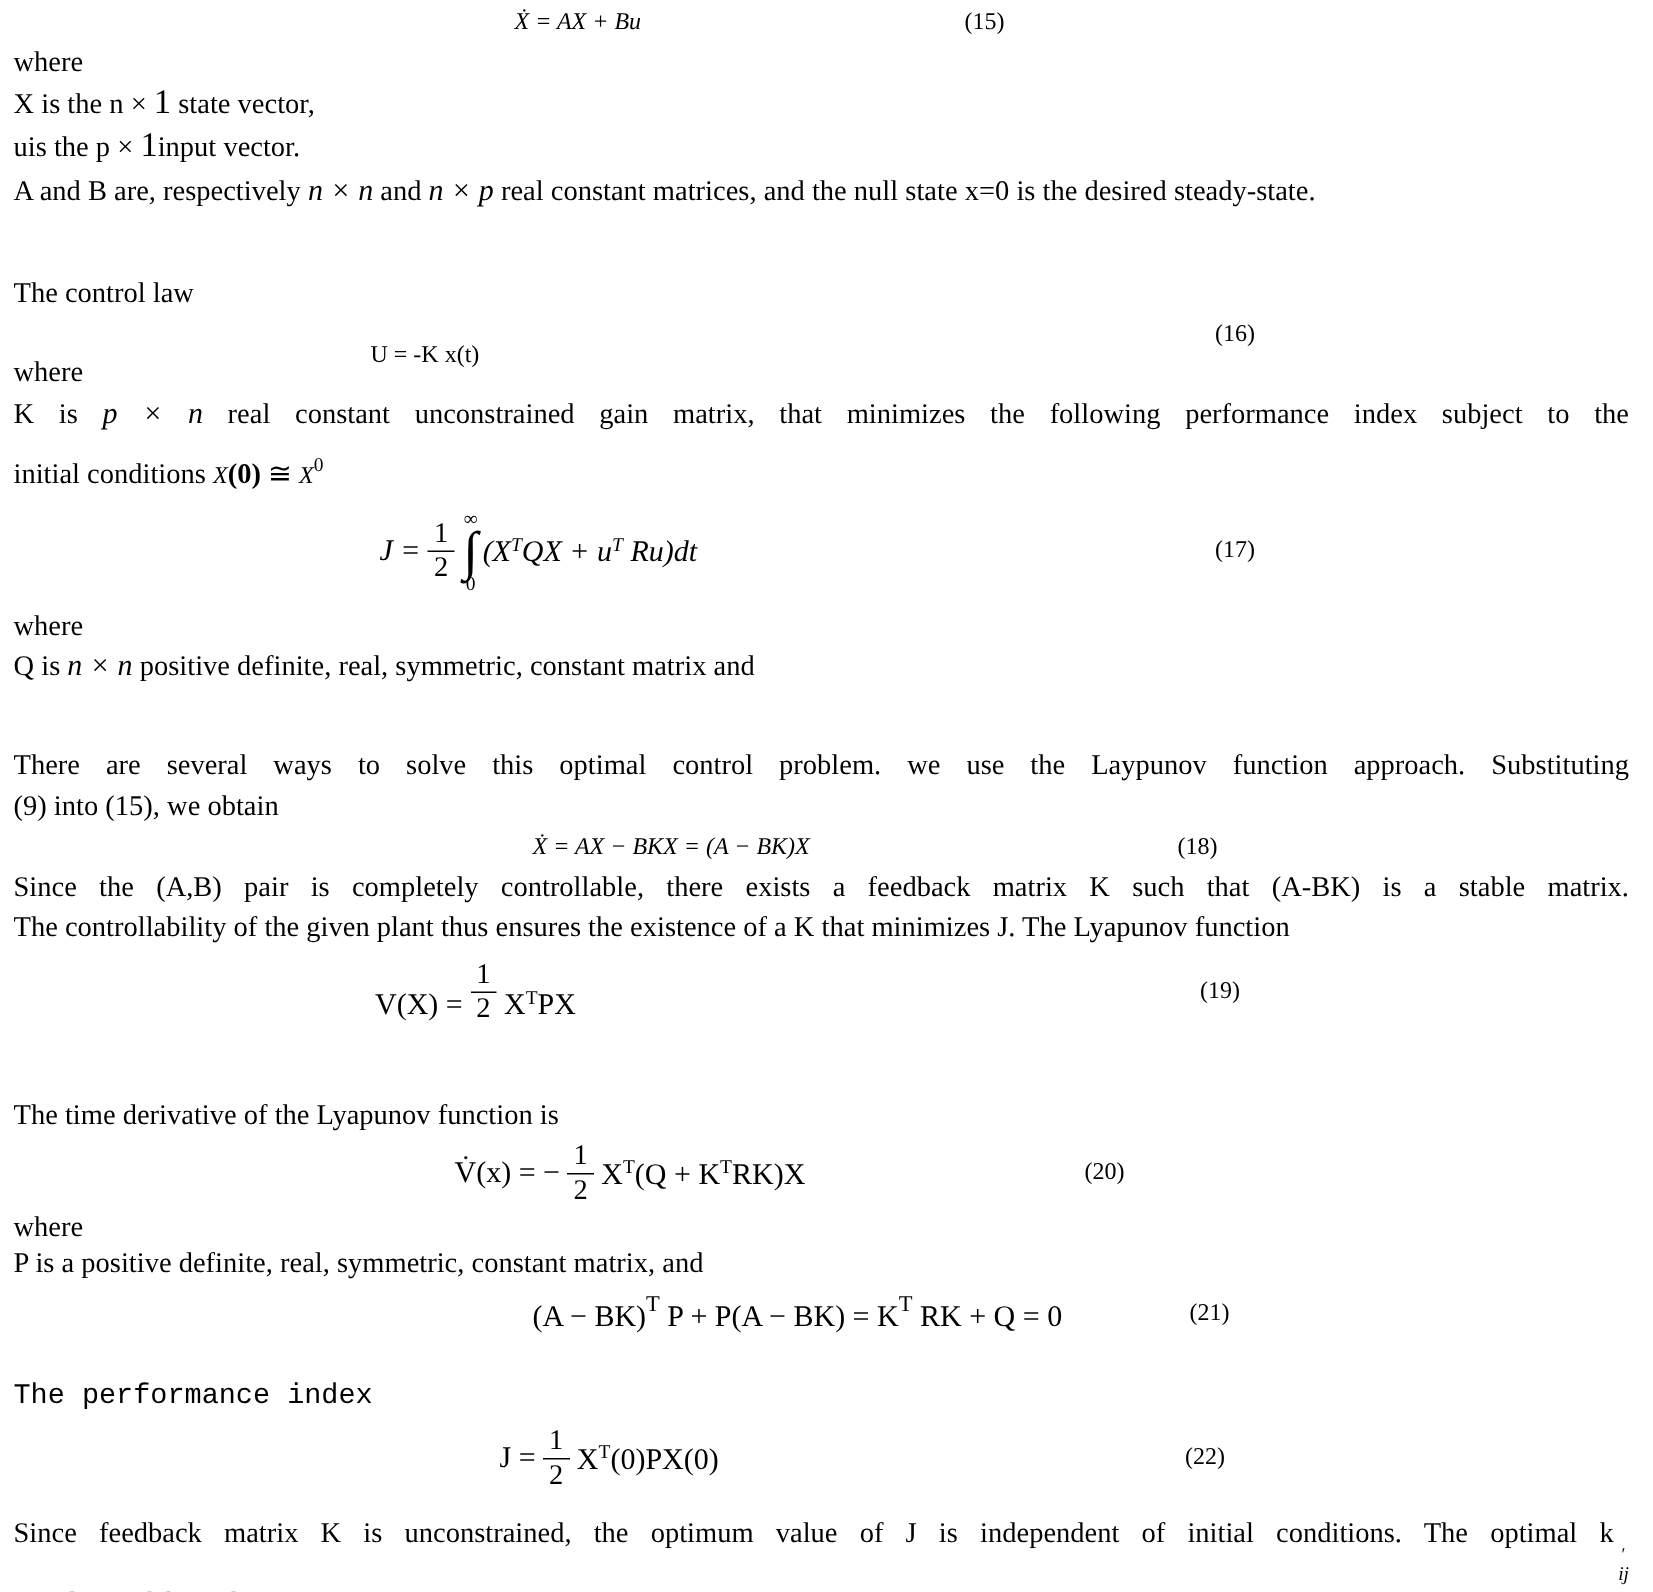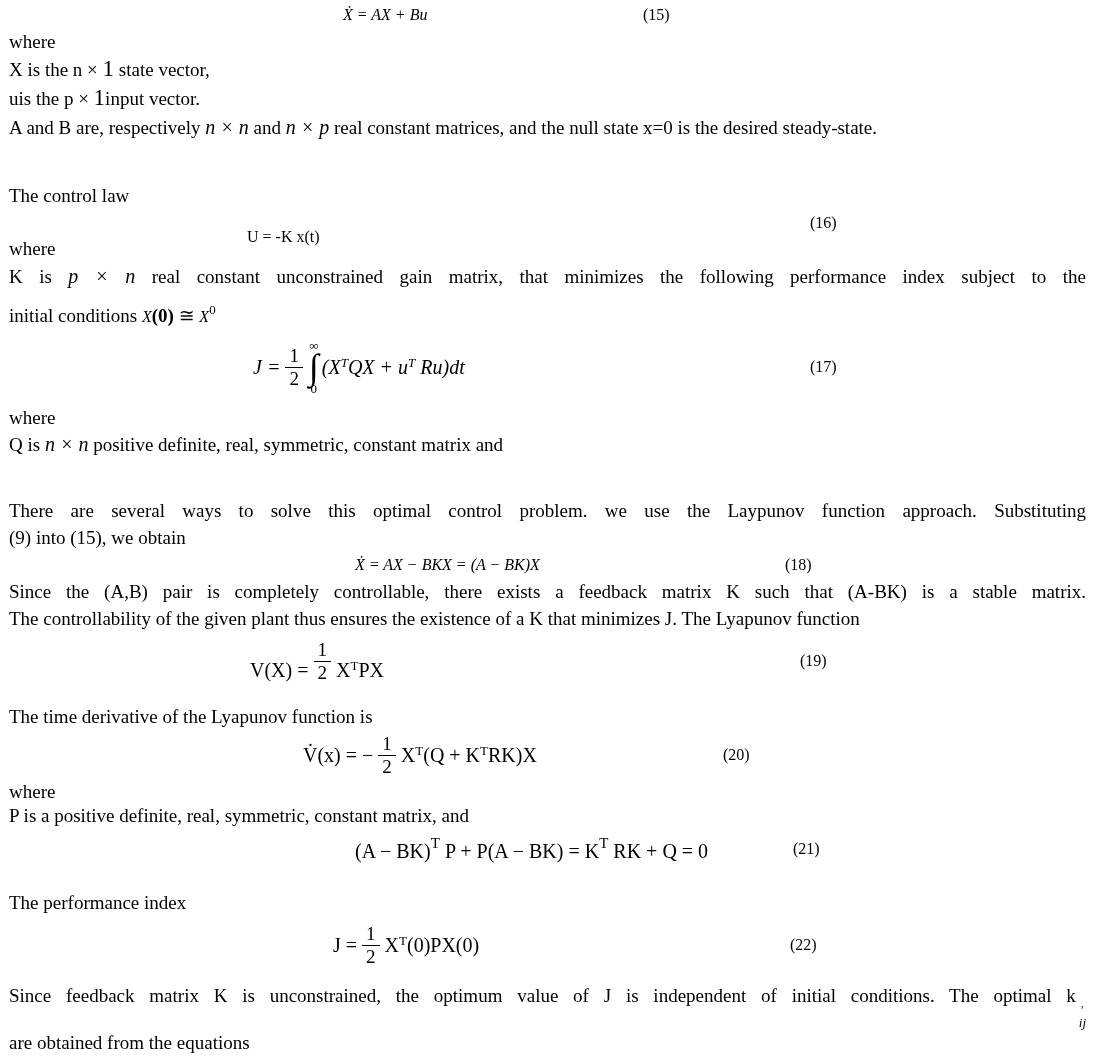--- a/index.html
+++ b/index.html
@@ -125,21 +125,21 @@
       <span>V(X) =</span>
       <span class="frac">
         <span class="fnum">1</span>
         <span class="fden">2</span>
       </span>
       <span><span>X</span><span class="sup">T</span><span>PX</span></span>
     </div>
     <span class="eq-num" style="left:791px;">(19)</span>
   </div>
 
-  <div class="line" style="margin-top:13px; line-height:27px;">The time derivative of the Lyapunov function is</div>
+  <div class="line" style="margin-top:40px; line-height:27px;">The time derivative of the Lyapunov function is</div>
 
   <div class="eq-row" style="height:50px;">
     <div class="expr eqfs2" style="margin-left:294px;">
       <span>V̇(x) = −</span>
       <span class="frac">
         <span class="fnum">1</span>
         <span class="fden">2</span>
       </span>
       <span><span>X</span><span class="sup">T</span><span>(Q + K</span><span class="sup">T</span><span>RK)X</span></span>
     </div>
@@ -150,21 +150,21 @@
 
   <div class="line" style="line-height:26px;">P is a positive definite, real, symmetric, constant matrix, and</div>
 
   <div class="eq-row" style="height:40px;">
     <div class="expr eqfs2" style="margin-left:346px;">
       <span><span>(A − BK)</span><span class="sup-hi">T</span><span> P + P(A − BK) = K</span><span class="sup-hi">T</span><span> RK + Q = 0</span></span>
     </div>
     <span class="eq-num" style="left:784px;">(21)</span>
   </div>
 
-  <div class="line" style="margin-top:21px; line-height:26px;">The performance index</div>
+  <div class="line" style="margin-top:21px; line-height:26px;font-family:Liberation Mono, monospace;">The performance index</div>
 
   <div class="eq-row" style="height:58px;">
     <div class="expr eqfs2" style="margin-left:324px;">
       <span>J =</span>
       <span class="frac">
         <span class="fnum">1</span>
         <span class="fden">2</span>
       </span>
       <span><span>X</span><span class="sup">T</span><span>(0)PX(0)</span></span>
     </div>

